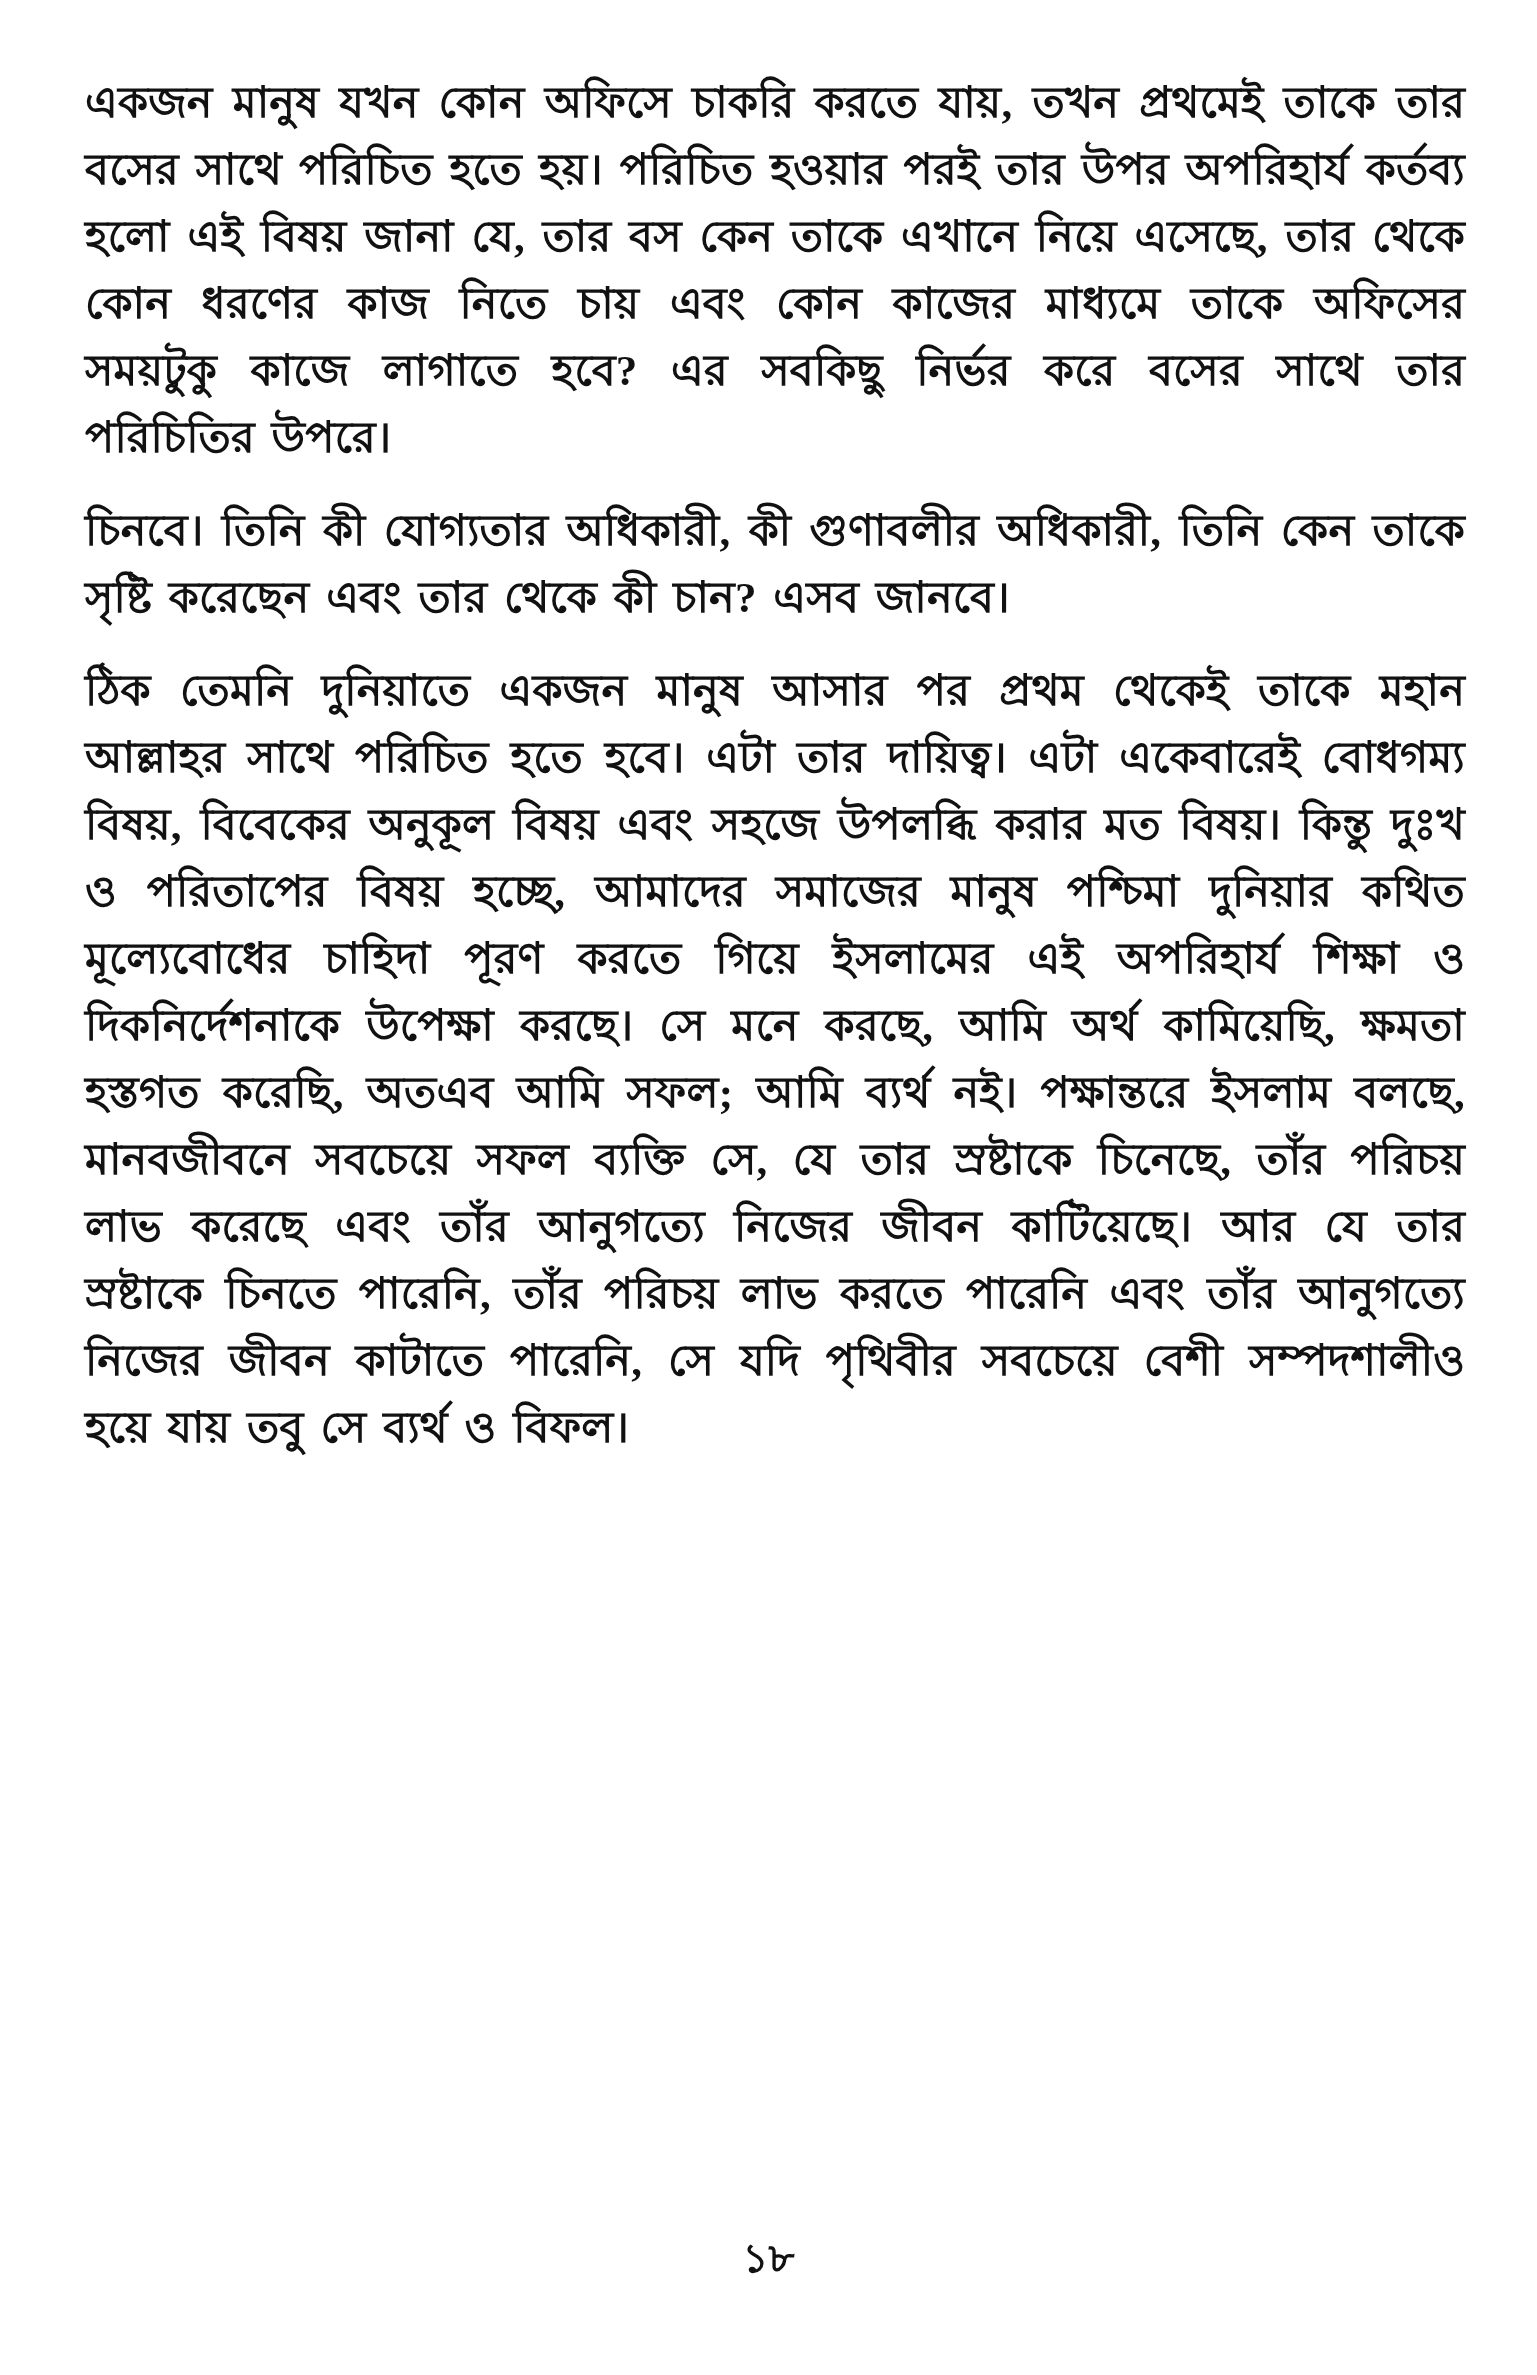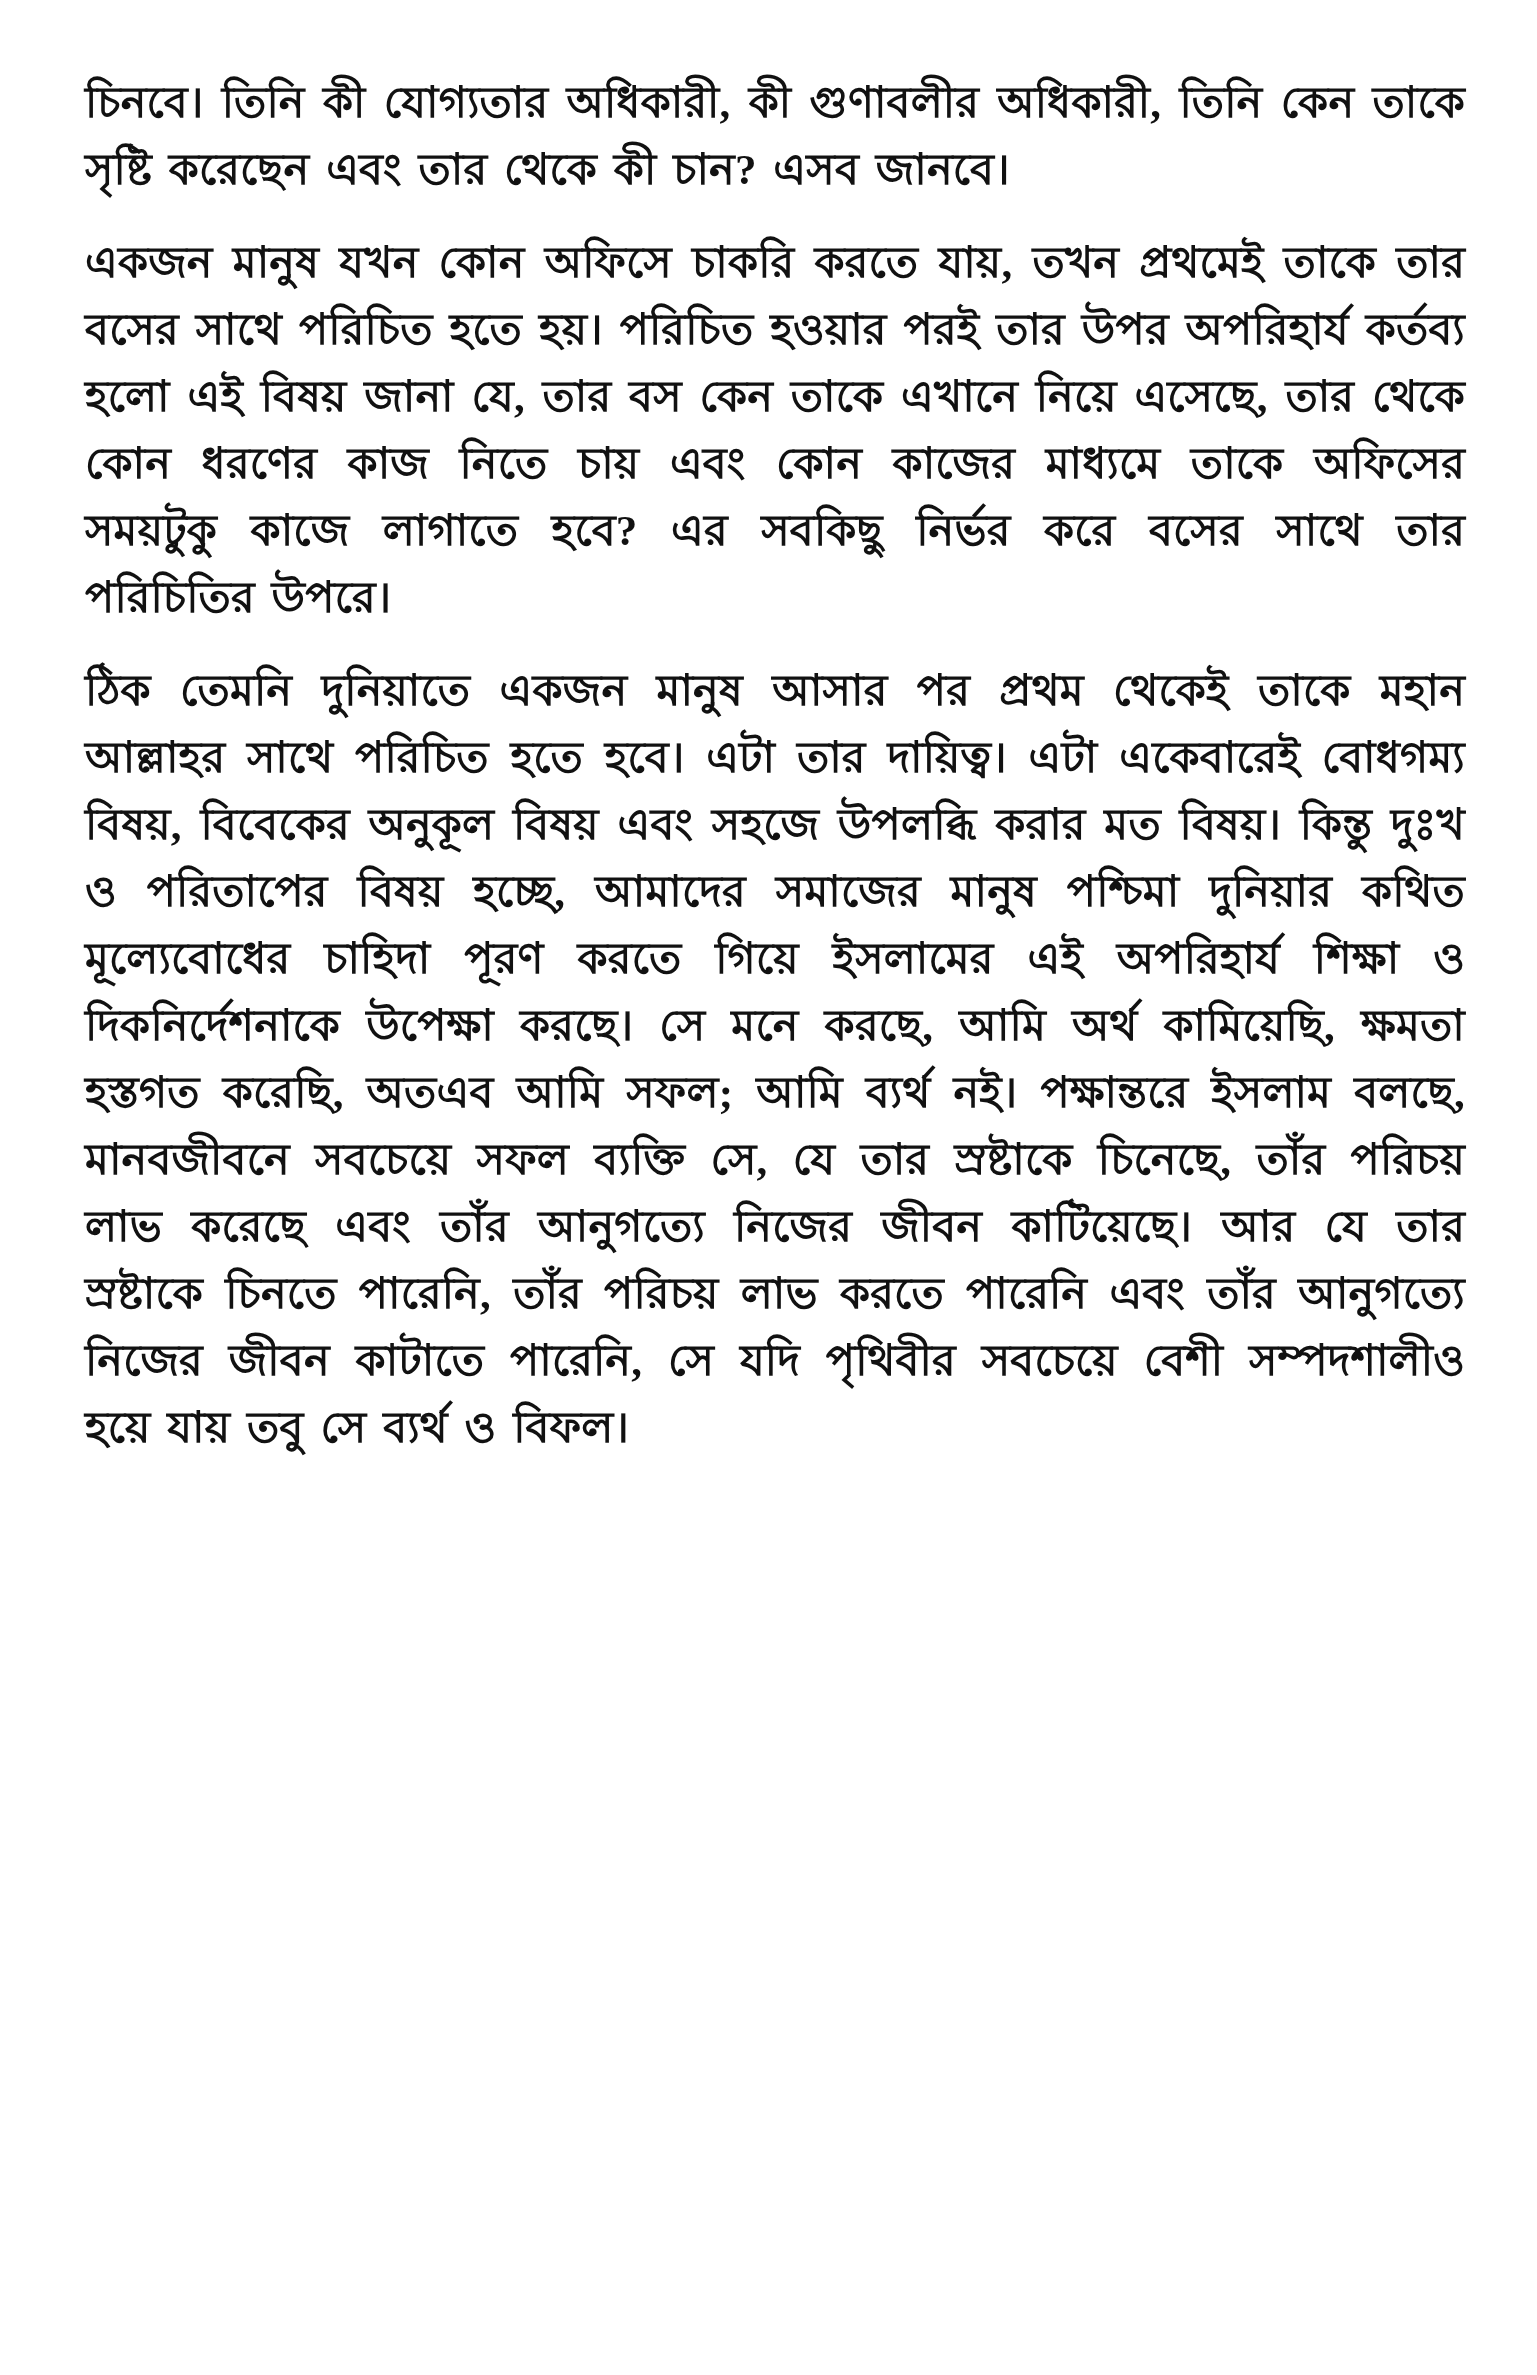--- a/index.html
+++ b/index.html
@@ -46,18 +46,19 @@
     font-size: 40px;
     color: #111111;
     font-weight: 600;
   }
 </style>
 </head>
 <body>
 
 <div class="page">
   <div class="text-block">
+    <p>একজন মানুষ যখন কোন অফিসে চাকরি করতে যায়, তখন প্রথমেই তাকে তার বসের সাথে পরিচিত হতে হয়। পরিচিত হওয়ার পরই তার উপর অপরিহার্য কর্তব্য হলো এই বিষয় জানা যে, তার বস কেন তাকে এখানে নিয়ে এসেছে, তার থেকে কোন ধরণের কাজ নিতে চায় এবং কোন কাজের মাধ্যমে তাকে অফিসের সময়টুকু কাজে লাগাতে হবে? এর সবকিছু নির্ভর করে বসের সাথে তার পরিচিতির উপরে।</p>
     <p>চিনবে। তিনি কী যোগ্যতার অধিকারী, কী গুণাবলীর অধিকারী, তিনি কেন তাকে সৃষ্টি করেছেন এবং তার থেকে কী চান? এসব জানবে।</p>
-    <p>একজন মানুষ যখন কোন অফিসে চাকরি করতে যায়, তখন প্রথমেই তাকে তার বসের সাথে পরিচিত হতে হয়। পরিচিত হওয়ার পরই তার উপর অপরিহার্য কর্তব্য হলো এই বিষয় জানা যে, তার বস কেন তাকে এখানে নিয়ে এসেছে, তার থেকে কোন ধরণের কাজ নিতে চায় এবং কোন কাজের মাধ্যমে তাকে অফিসের সময়টুকু কাজে লাগাতে হবে? এর সবকিছু নির্ভর করে বসের সাথে তার পরিচিতির উপরে।</p>
     <p>ঠিক তেমনি দুনিয়াতে একজন মানুষ আসার পর প্রথম থেকেই তাকে মহান আল্লাহর সাথে পরিচিত হতে হবে। এটা তার দায়িত্ব। এটা একেবারেই বোধগম্য বিষয়, বিবেকের অনুকূল বিষয় এবং সহজে উপলব্ধি করার মত বিষয়। কিন্তু দুঃখ ও পরিতাপের বিষয় হচ্ছে, আমাদের সমাজের মানুষ পশ্চিমা দুনিয়ার কথিত মূল্যেবোধের চাহিদা পূরণ করতে গিয়ে ইসলামের এই অপরিহার্য শিক্ষা ও দিকনির্দেশনাকে উপেক্ষা করছে। সে মনে করছে, আমি অর্থ কামিয়েছি, ক্ষমতা হস্তগত করেছি, অতএব আমি সফল; আমি ব্যর্থ নই। পক্ষান্তরে ইসলাম বলছে, মানবজীবনে সবচেয়ে সফল ব্যক্তি সে, যে তার স্রষ্টাকে চিনেছে, তাঁর পরিচয় লাভ করেছে এবং তাঁর আনুগত্যে নিজের জীবন কাটিয়েছে। আর যে তার স্রষ্টাকে চিনতে পারেনি, তাঁর পরিচয় লাভ করতে পারেনি এবং তাঁর আনুগত্যে নিজের জীবন কাটাতে পারেনি, সে যদি পৃথিবীর সবচেয়ে বেশী সম্পদশালীও হয়ে যায় তবু সে ব্যর্থ ও বিফল।</p>
   </div>
+  <div class="page-number">১৮</div>
 </div>
 
 
 </body></html>

